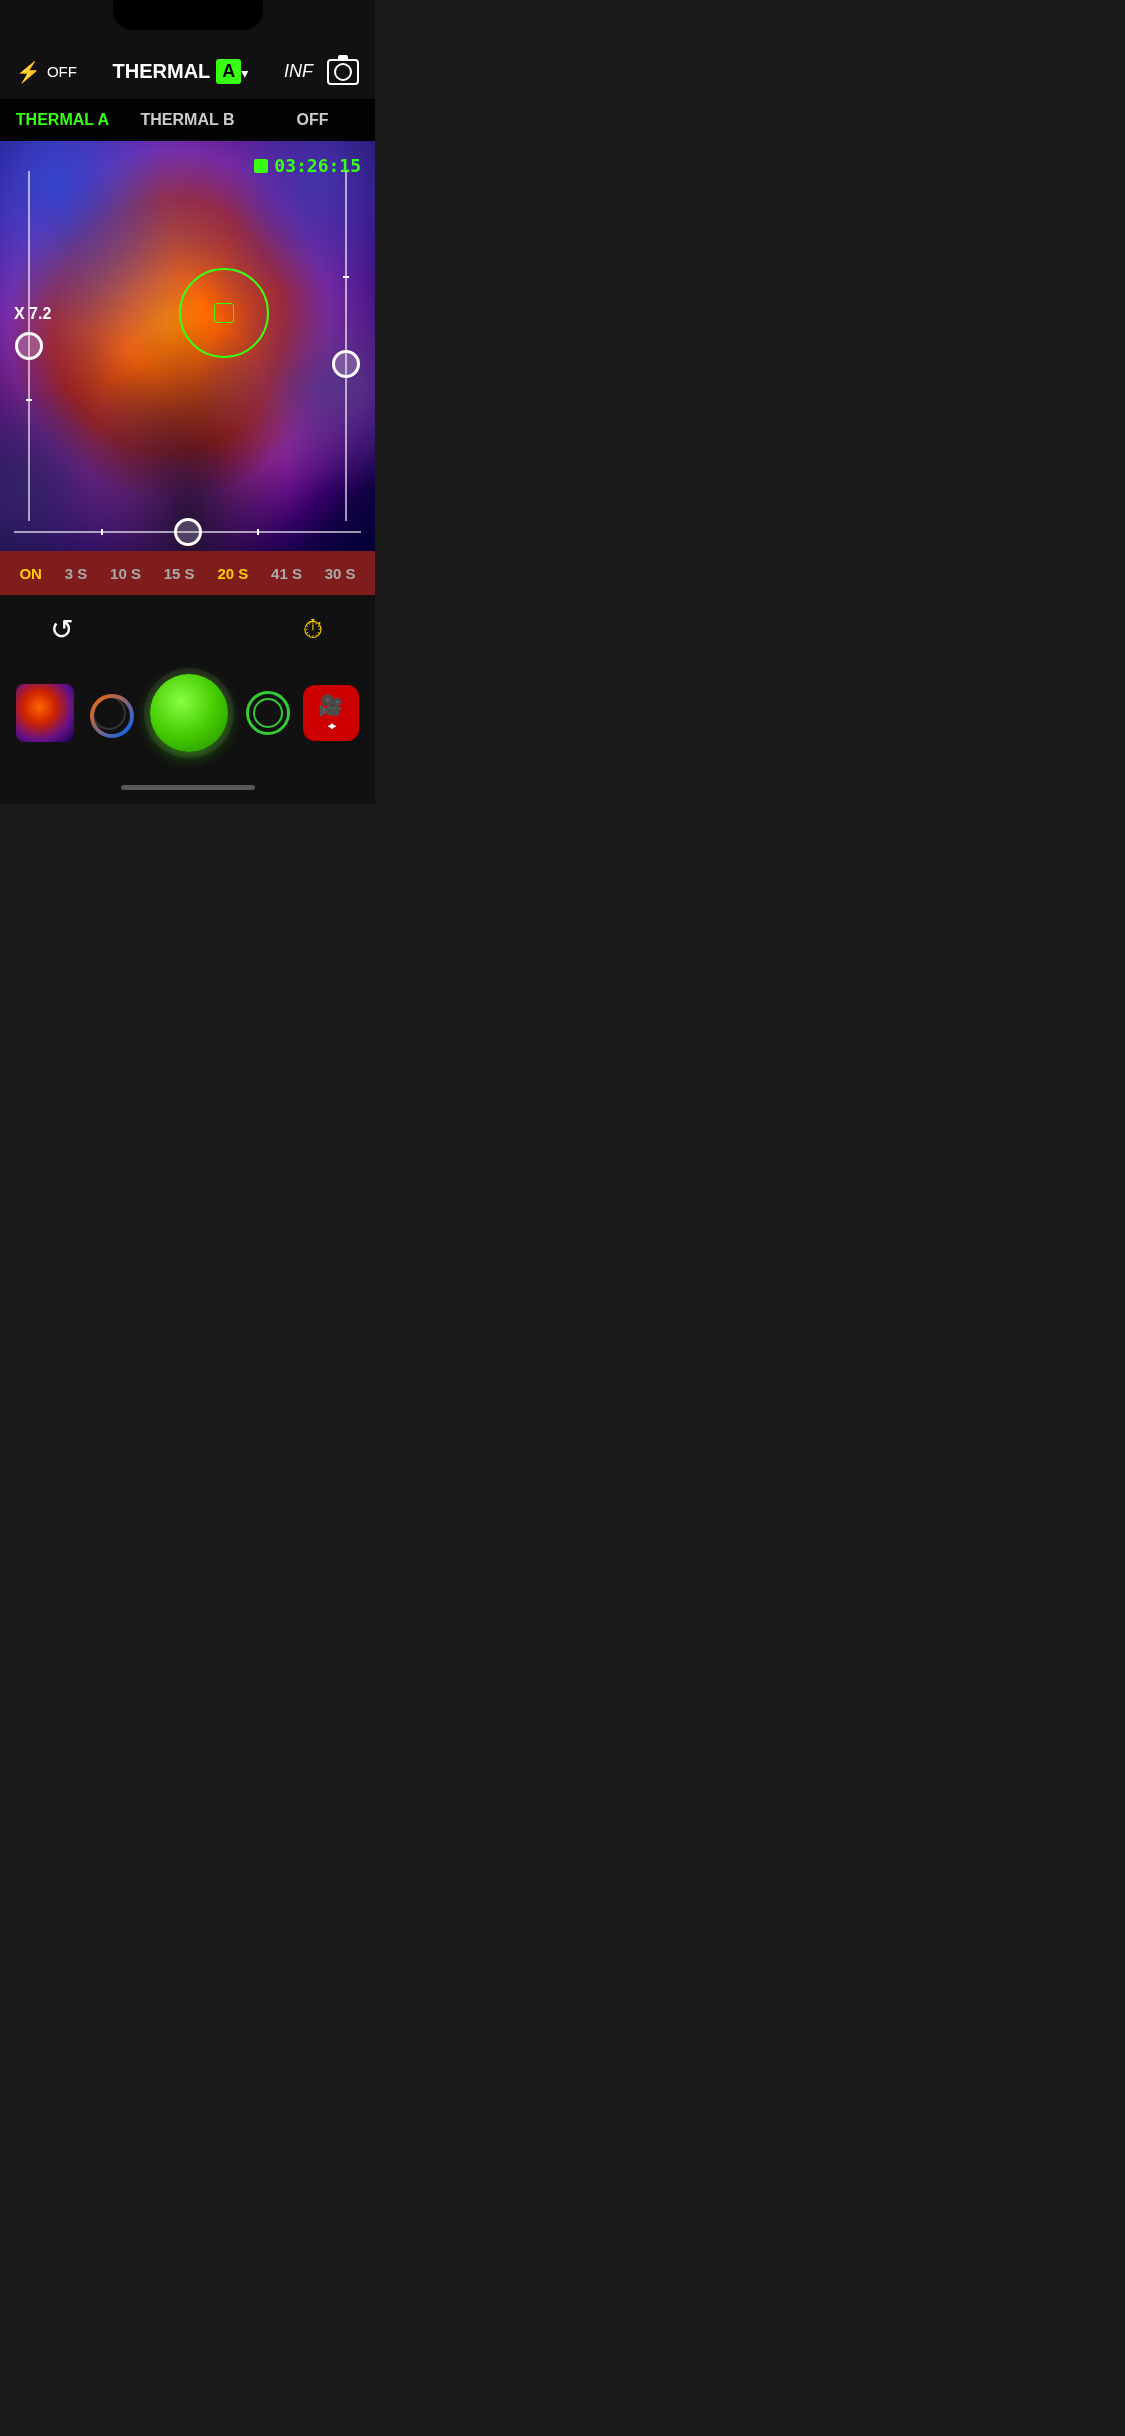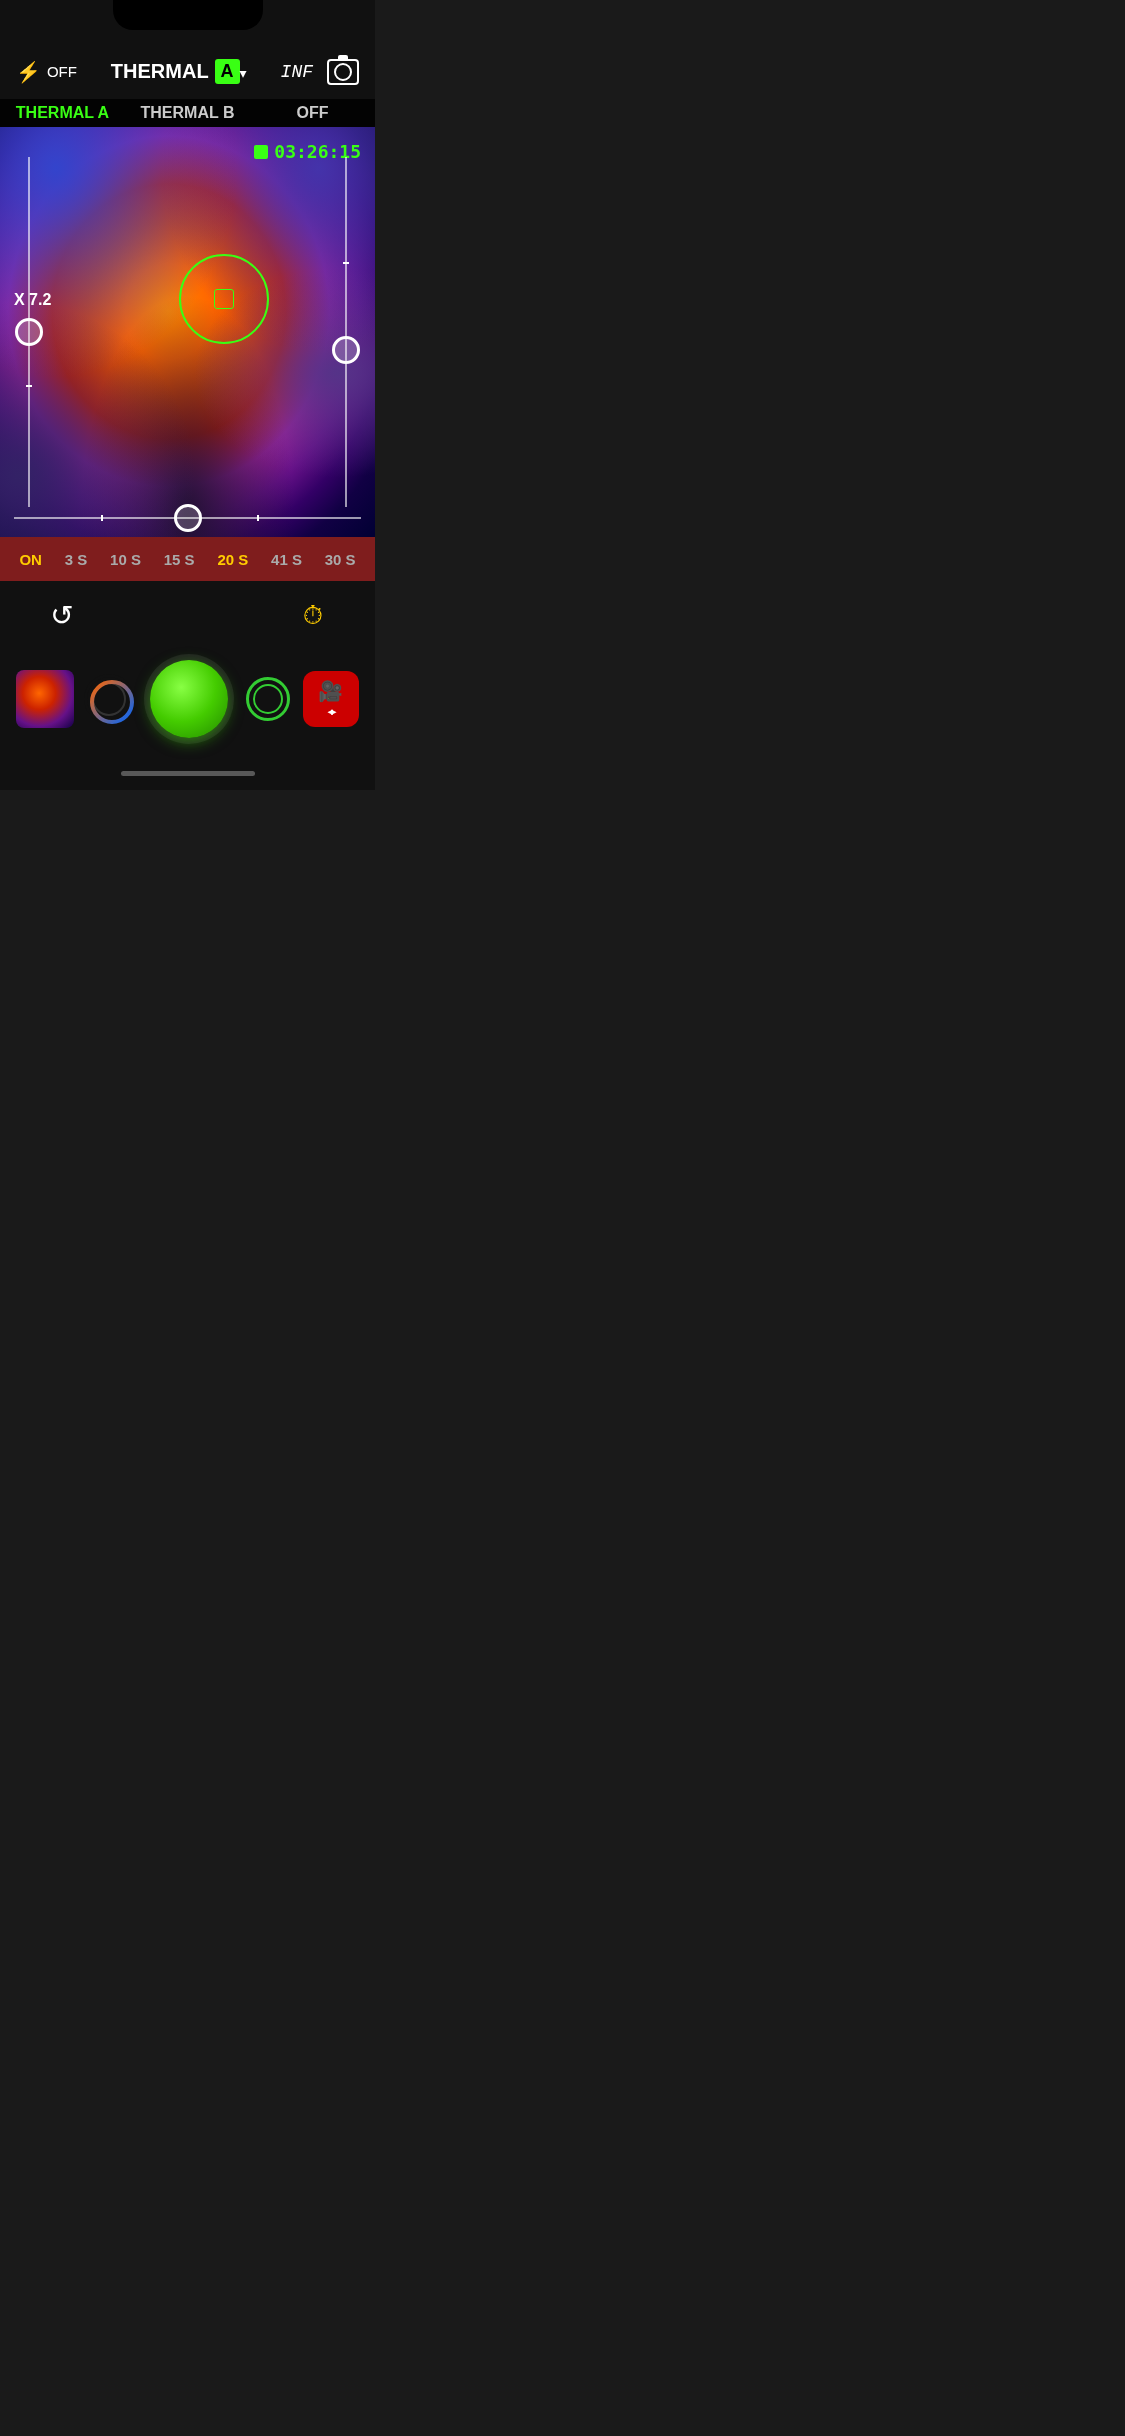--- a/index.html
+++ b/index.html
@@ -86,21 +86,20 @@
     .chevron-down {
       color: white;
       font-size: 14px;
       margin-top: 2px;
     }
 
     .top-right {
       display: flex;
       align-items: center;
       gap: 14px;
-      font-family: Liberation Mono, monospace;
     }
     .inf-text {
       color: white;
       font-style: italic;
       font-size: 18px;
       font-weight: 300;
     }
     .camera-icon {
       width: 32px;
       height: 26px;
@@ -125,21 +124,21 @@
       left: 50%;
       transform: translateX(-50%);
       width: 10px;
       height: 5px;
       background: white;
       border-radius: 2px 2px 0 0;
     }
 
     
     .tab-bar {
-      height: 28px;
+      height: 42px;
       background: rgba(0,0,0,0.85);
       display: flex;
       align-items: center;
       position: relative;
       z-index: 10;
     }
     .tab-item {
       flex: 1;
       text-align: center;
       font-size: 16px;

